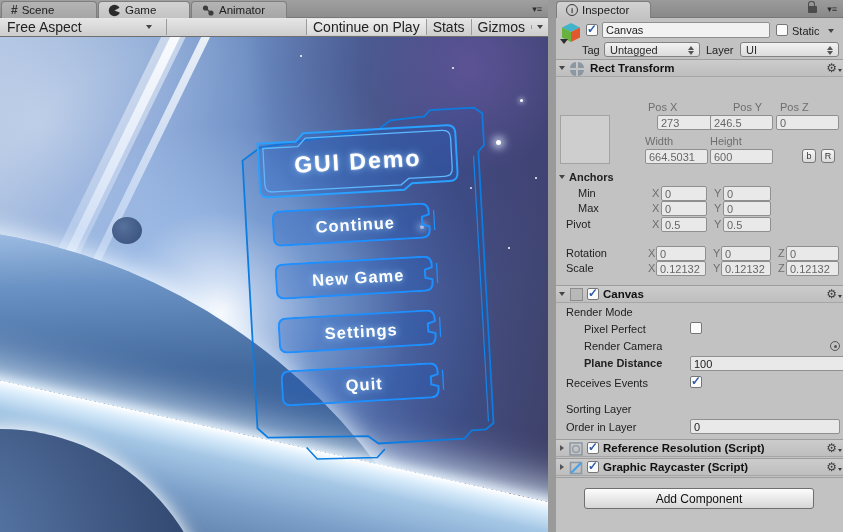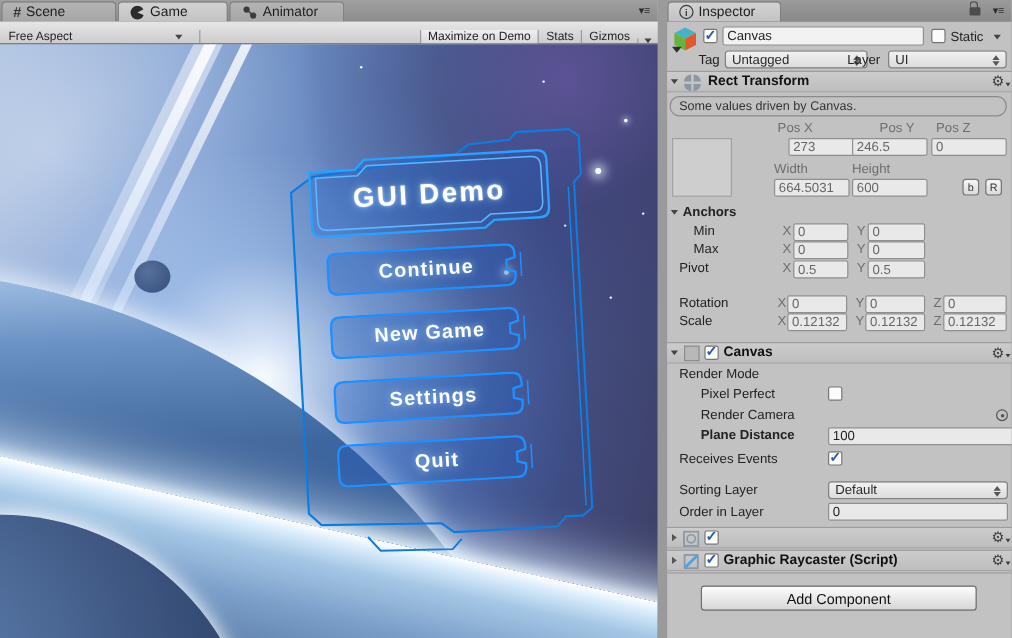--- a/index.html
+++ b/index.html
@@ -9,21 +9,21 @@
   
   .tabbar { position:absolute; top:0; left:0; right:0; height:18px;
     background:linear-gradient(#a0a0a0,#8d8d8d); border-bottom:1px solid #787878; }
   .tab { position:absolute; top:1px; height:17px; display:flex; align-items:center; gap:4px;
     padding:0 9px; font-size:11.5px; color:#1c1c1c;
     background:linear-gradient(#b4b4b4,#a6a6a6); border:1px solid #7e7e7e; border-bottom:none;
     border-radius:4px 4px 0 0; }
   .tab.active { background:linear-gradient(#d2d2d2,#c3c3c3); }
   .toolbar { position:absolute; left:0; right:0; top:18px; height:19px;
     background:linear-gradient(#e6e6e6,#cdcdcd); border-bottom:1px solid #6f6f6f;
-    display:flex; align-items:flex-end; font-size:10px; color:#222; }
+    display:flex; align-items:center; font-size:14px; color:#222; }
   .tbtn { display:flex; align-items:center; justify-content:center; padding:0 6px; border-left:1px solid #9b9b9b; }
   .tri-d { width:0; height:0; border-left:3.5px solid transparent; border-right:3.5px solid transparent; border-top:4.5px solid #444; }
   .tri-r { width:0; height:0; border-top:3.5px solid transparent; border-bottom:3.5px solid transparent; border-left:4.5px solid #555; }
   .menu-glyph { font-size:9px; color:#2b2b2b; letter-spacing:0; }
 
   
   #leftpanel { position:absolute; left:0; top:0; width:548px; height:532px; background:#bdbdbd; }
   #gameview { position:absolute; left:0; top:37px; width:548px; height:495px; overflow:hidden;
     background:linear-gradient(100deg,#9db6da 0%,#7b9ccf 28%,#5878b0 55%,#46538a 76%,#3d3f66 100%); }
 
@@ -121,21 +121,21 @@
     <span class="menu-glyph" style="position:absolute;right:6px;top:4px;">▾≡</span>
   </div>
 
   <div class="toolbar">
     <div style="display:flex;align-items:center;width:167px;padding:0 7px;border-right:1px solid #9b9b9b;position:relative;">
       <span>Free Aspect</span>
       <span class="tri-d" style="position:absolute;right:14px;"></span>
     </div>
     <div style="flex:1;"></div>
     <div class="tbtn" style="background:linear-gradient(#efefef,#d9d9d9);">
-        <span>Maximize on Demo</span>
+        <span>Continue on Play</span>
       </div>
     <div class="tbtn">
         <span>Stats</span>
       </div>
     <div class="tbtn">
         <span>Gizmos</span>
       </div>
     <div class="tbtn" style="width:17px;">
         <span class="tri-d"></span>
       </div>
@@ -222,44 +222,41 @@
   </svg>
   <span class="cb on" style="left:30px;top:24px;"></span>
   <div class="fld dark white" style="left:46px;top:22px;width:168px;height:16px;">
       <span>Canvas</span>
     </div>
   <span class="cb" style="left:220px;top:24px;"></span>
   <span class="lbl" style="left:236px;top:25px;">Static</span>
   <span class="caret-d" style="left:272px;top:29px;"></span>
 
   <span class="lbl" style="left:26px;top:44px;">Tag</span>
-  <div class="pop" style="left:48px;top:42px;width:119px;align-items:center;">
+  <div class="pop" style="left:48px;top:42px;width:96px;align-items:center;">
       <span>Untagged</span>
       <span class="parr"></span>
     </div>
   <span class="lbl" style="left:150px;top:44px;">Layer</span>
   <div class="pop" style="left:184px;top:42px;width:99px;">
       <span>UI</span>
       <span class="parr"></span>
     </div>
 
   <div class="hdr" style="top:59px;">
     <span class="tri-d" style="position:absolute;left:3px;top:6px;"></span>
     <svg style="position:absolute;left:13px;top:1px;" width="16" height="16">
       <path d="M7,7 L7,1 A6,6 0 0 0 1,7 Z" fill="#8b97a3"></path>
         <path d="M9,7 L15,7 A6,6 0 0 0 9,1 Z" fill="#8b97a3"></path>
       <path d="M7,9 L1,9 A6,6 0 0 0 7,15 Z" fill="#8b97a3"></path>
         <path d="M9,9 L9,15 A6,6 0 0 0 15,9 Z" fill="#8b97a3"></path>
     </svg>
     <b style="left:34px;">Rect Transform</b>
     <span class="gear">⚙</span>
   </div>
-  <div class="notice" style="top:80px;">
-      <span>Some values driven by Canvas.</span>
-    </div>
 
   <div class="preview" style="top:115px;"></div>
   <span class="lbl gray" style="left:92px;top:101px;">Pos X</span>
   <span class="lbl gray" style="left:157px;top:101px;margin-left:20px;">Pos Y</span>
   <span class="lbl gray" style="left:224px;top:101px;">Pos Z</span>
   <div class="fld" style="left:89px;top:115px;width:63px;margin-left:12px;">
       <span>273</span>
     </div>
   <div class="fld" style="left:154px;top:115px;width:63px;">
       <span>246.5</span>
@@ -351,36 +348,33 @@
   <span class="cb" style="left:134px;top:322px;"></span>
   <span class="lbl" style="left:28px;top:340px;">Render Camera</span>
   <span class="picker" style="left:274px;top:341px;"></span>
   <span class="lbl" style="left:28px;top:357px;font-weight:bold;">Plane Distance</span>
   <div class="fld dark" style="left:134px;top:356px;width:172px;">
       <span>100</span>
     </div>
   <span class="lbl" style="left:10px;top:377px;">Receives Events</span>
   <span class="cb on" style="left:134px;top:376px;"></span>
   <span class="lbl" style="left:10px;top:403px;">Sorting Layer</span>
-  <div class="pop" style="left:134px;top:401px;width:150px;">
-      <span>Default</span>
-      <span class="parr"></span>
-    </div>
   <span class="lbl" style="left:10px;top:421px;">Order in Layer</span>
   <div class="fld dark" style="left:134px;top:419px;width:150px;">
       <span>0</span>
     </div>
 
   <div class="hdr" style="top:439px;">
     <span class="tri-r" style="position:absolute;left:4px;top:5px;"></span>
     <svg style="position:absolute;left:13px;top:2px;" width="14" height="14">
         <rect x="1" y="1" width="12" height="12" fill="none" stroke="#8c98a4" stroke-width="1.5"></rect>
         <circle cx="7" cy="7" r="3.4" fill="none" stroke="#8c98a4" stroke-width="1.3"></circle>
       </svg>
     <span class="cb on" style="left:31px;top:2px;"></span>
+    <b style="left:47px;">Reference Resolution (Script)</b>
     <span class="gear">⚙</span>
   </div>
   <div class="hdr" style="top:458px;">
     <span class="tri-r" style="position:absolute;left:4px;top:5px;"></span>
     <svg style="position:absolute;left:13px;top:2px;" width="14" height="14">
         <rect x="1.5" y="1.5" width="11" height="11" fill="none" stroke="#8c98a4" stroke-width="1.5"></rect>
         <line x1="2" y1="12" x2="12" y2="2" stroke="#4aa3e8" stroke-width="2.4"></line>
       </svg>
     <span class="cb on" style="left:31px;top:2px;"></span>
     <b style="left:47px;">Graphic Raycaster (Script)</b>

